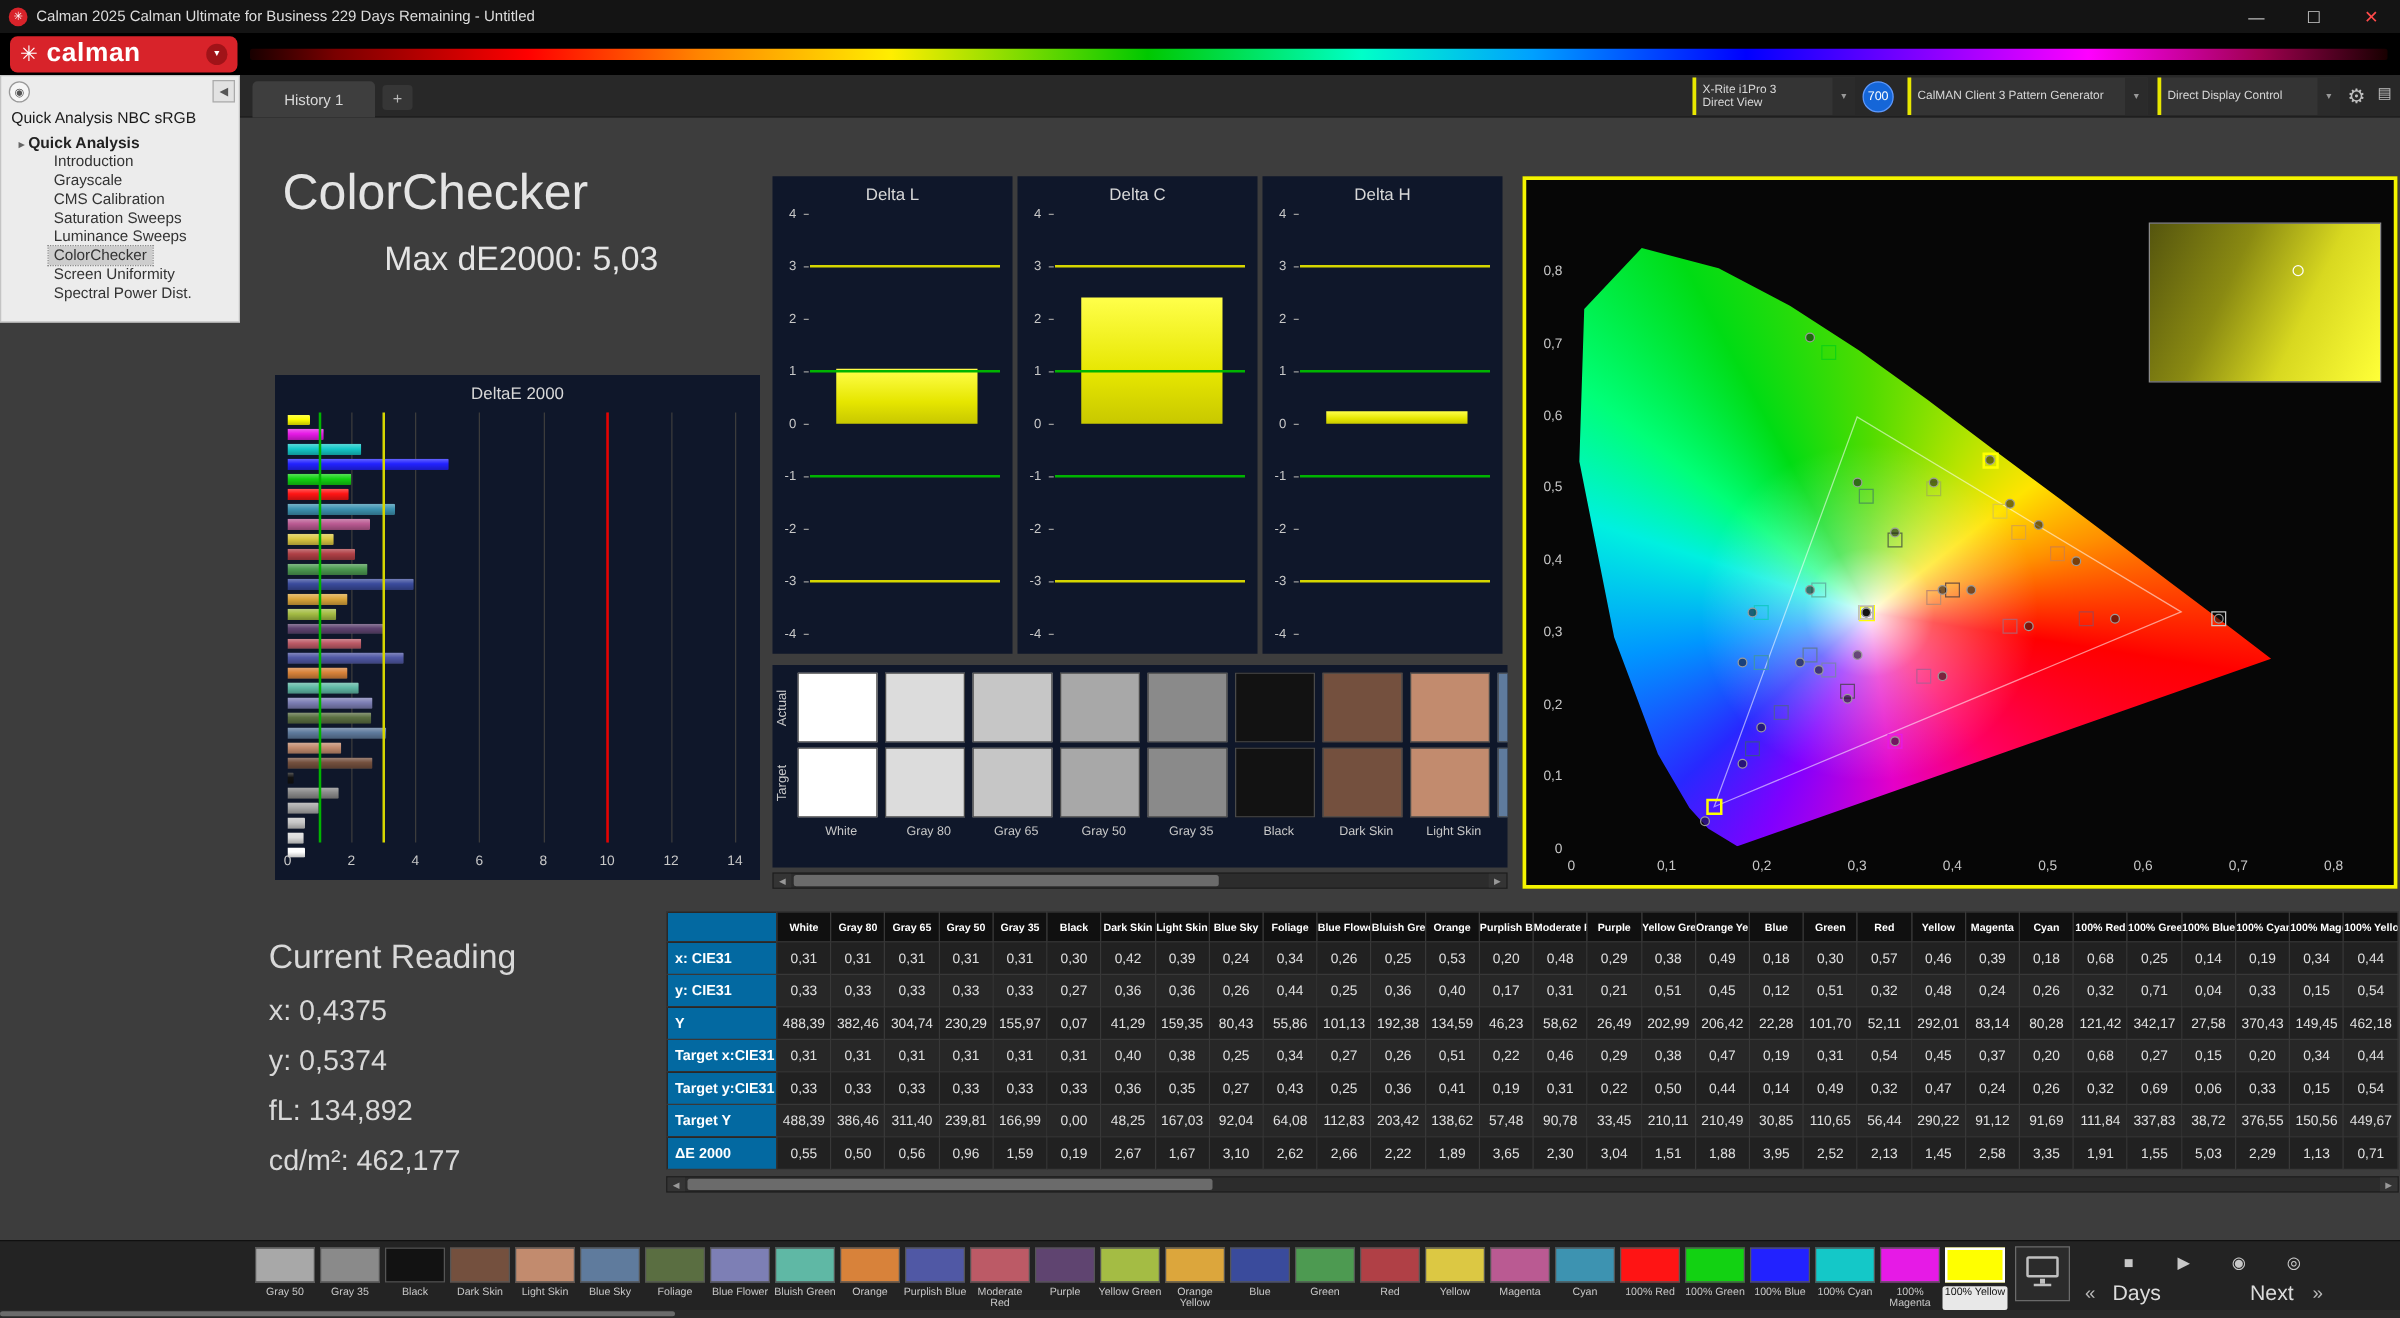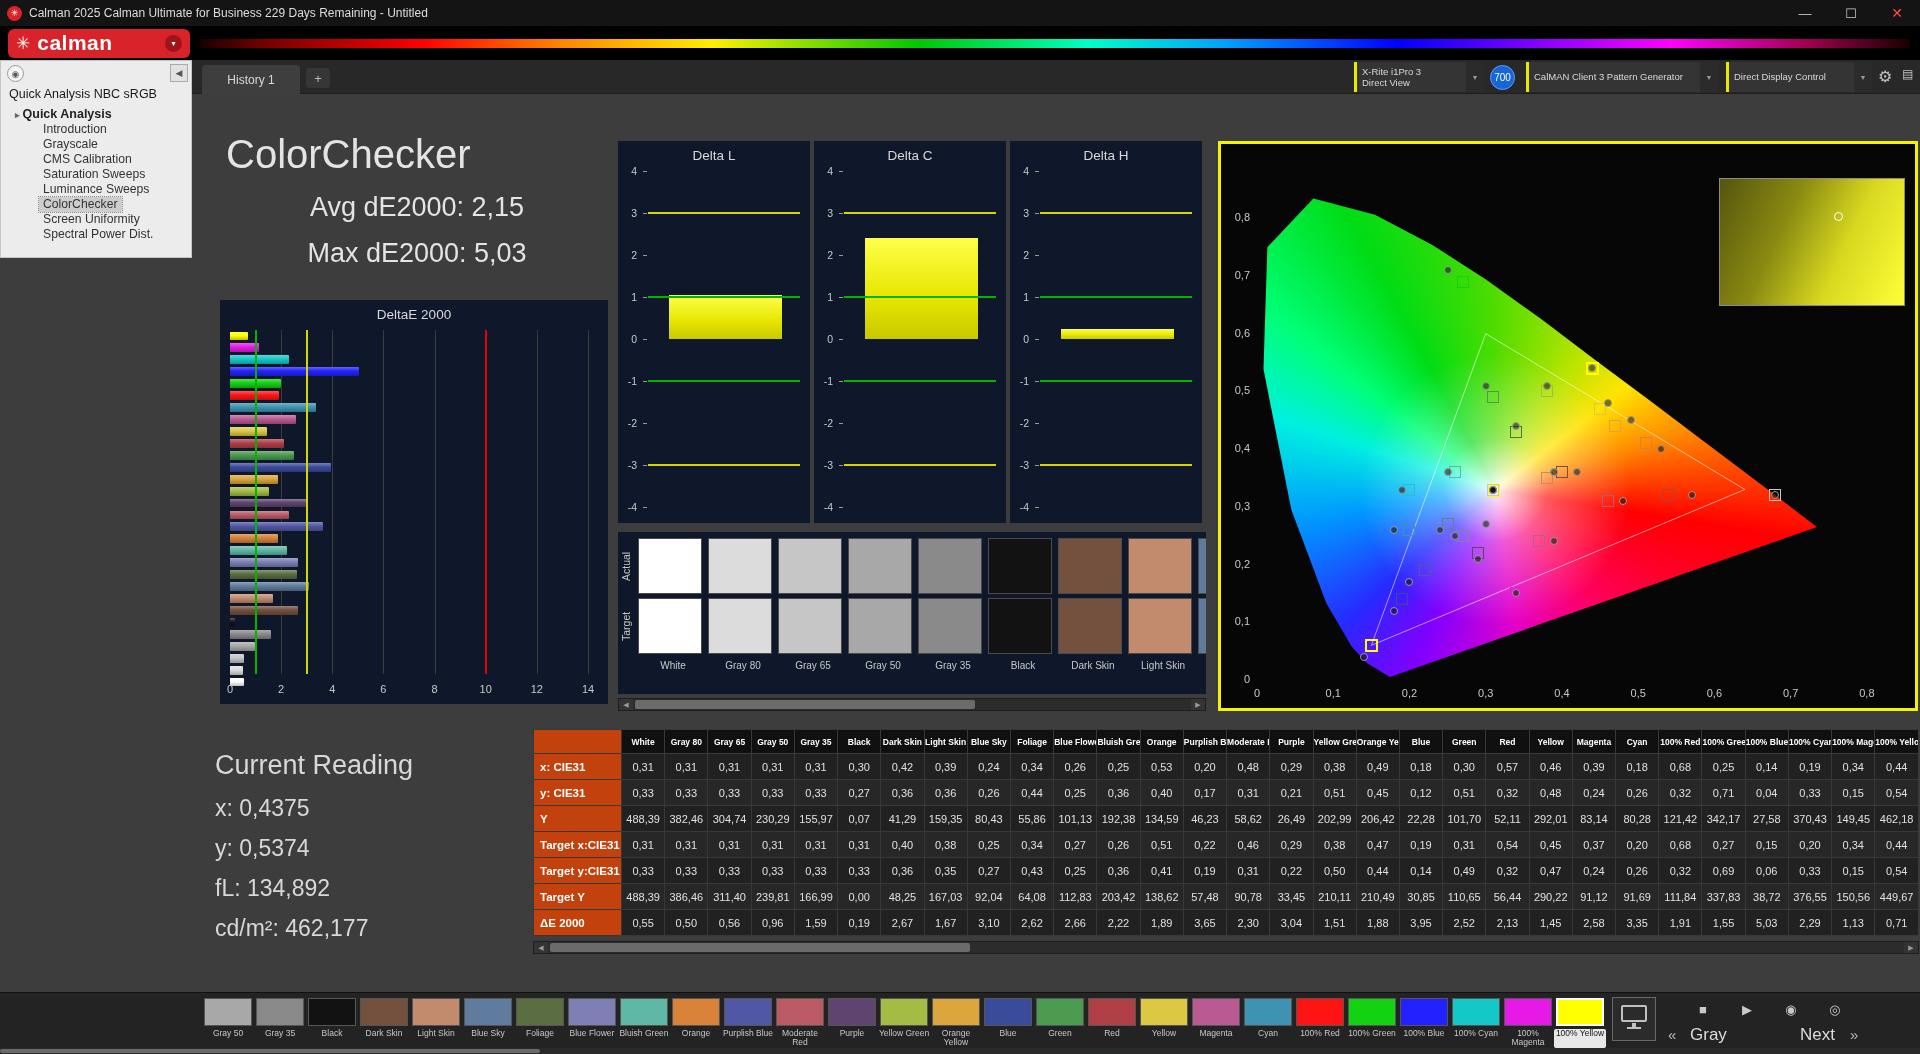--- a/index.html
+++ b/index.html
@@ -110,21 +110,21 @@
   #current-reading .cr-title{font-size:27px;margin-bottom:14px}
   #current-reading .cr-line{font-size:23px;margin-top:13px}
 
   
   #table-wrap{position:absolute;left:533px;top:729px;width:1386px}
   #cc-table{border-collapse:collapse;table-layout:fixed;width:1386px;background:#191919}
   #cc-table th,#cc-table td{border:1px solid #383838;overflow:hidden;white-space:nowrap}
   #cc-table thead th{height:24px;background:#101010;color:#fff;font-size:8.5px;font-weight:bold;text-align:center}
   #cc-table td{height:26px;background:#212121;color:#e0e0e0;font-size:11px;text-align:center}
   #cc-table tbody tr:nth-child(even) td{background:#272727}
-  #cc-table .rl{width:88px;background:#c2410c;color:#fff;font-size:11.5px;font-weight:bold;text-align:left;padding-left:6px}
+  #cc-table .rl{width:88px;background:#0369a1;color:#fff;font-size:11.5px;font-weight:bold;text-align:left;padding-left:6px}
 
   
   #bottom-bar{position:absolute;left:0;top:992px;width:1920px;height:62px;background:#232323;border-top:1px solid #101010}
   #strip{position:absolute;left:202px;top:5px;display:flex}
   .strip-item{width:52px;flex:0 0 52px;text-align:center}
   .strip-tile{width:48px;height:28px;margin:0 auto;border:1px solid #555}
   .strip-item.selected .strip-tile{border:2px solid #fff}
   .strip-label{margin-top:3px;color:#c8c8c8;font-size:8.5px;line-height:1.1;height:19px;overflow:hidden}
   .strip-item.selected .strip-label{background:#e8e8e8;color:#111;border-radius:2px}
   #pattern-window-btn{position:absolute;left:1612px;top:4px;width:44px;height:44px;background:#2b2b2b;border:1px solid #6a6a6a}
@@ -198,21 +198,20 @@
           <div class="tree-item">Luminance Sweeps</div>
           <div class="tree-item selected">ColorChecker</div>
           <div class="tree-item">Screen Uniformity</div>
           <div class="tree-item">Spectral Power Dist.</div>
         </div>
     </div>
   </div>
 
   <div id="summary">
     <h1>ColorChecker</h1>
-    <div class="stat">Avg dE2000: 2,15</div>
     <div class="stat">Max dE2000: 5,03</div>
   </div>
 
   <div class="panel" style="left:220px;top:300px;width:388px;height:404px">
     <div class="chart-title">DeltaE 2000</div>
     <div id="de-plot">
         <div class="vline" style="left: 51.1429px;"></div>
         <div class="vline" style="left: 102.286px;"></div>
         <div class="vline" style="left: 153.429px;"></div>
         <div class="vline" style="left: 204.571px;"></div>
@@ -893,21 +892,21 @@
     <div id="pattern-window-btn">
       <div class="monitor"></div>
       <div class="monitor-stand"></div>
       <div class="monitor-base"></div>
     </div>
     <div class="transport-btn" style="left:1686px">■</div>
     <div class="transport-btn" style="left:1730px">▶</div>
     <div class="transport-btn" style="left:1774px">◉</div>
     <div class="transport-btn" style="left:1818px">◎</div>
     <div class="nav-chevron" style="left:1668px">«</div>
-    <div class="nav-text" style="left:1690px">Gray</div>
+    <div class="nav-text" style="left:1690px">Days</div>
     <div class="nav-text" style="left:1800px">Next</div>
     <div class="nav-chevron" style="left:1850px">»</div>
   </div>
 
   <div id="page-hscroll">
       <div class="sb-thumb"></div>
     </div>
 
 </div>
 

